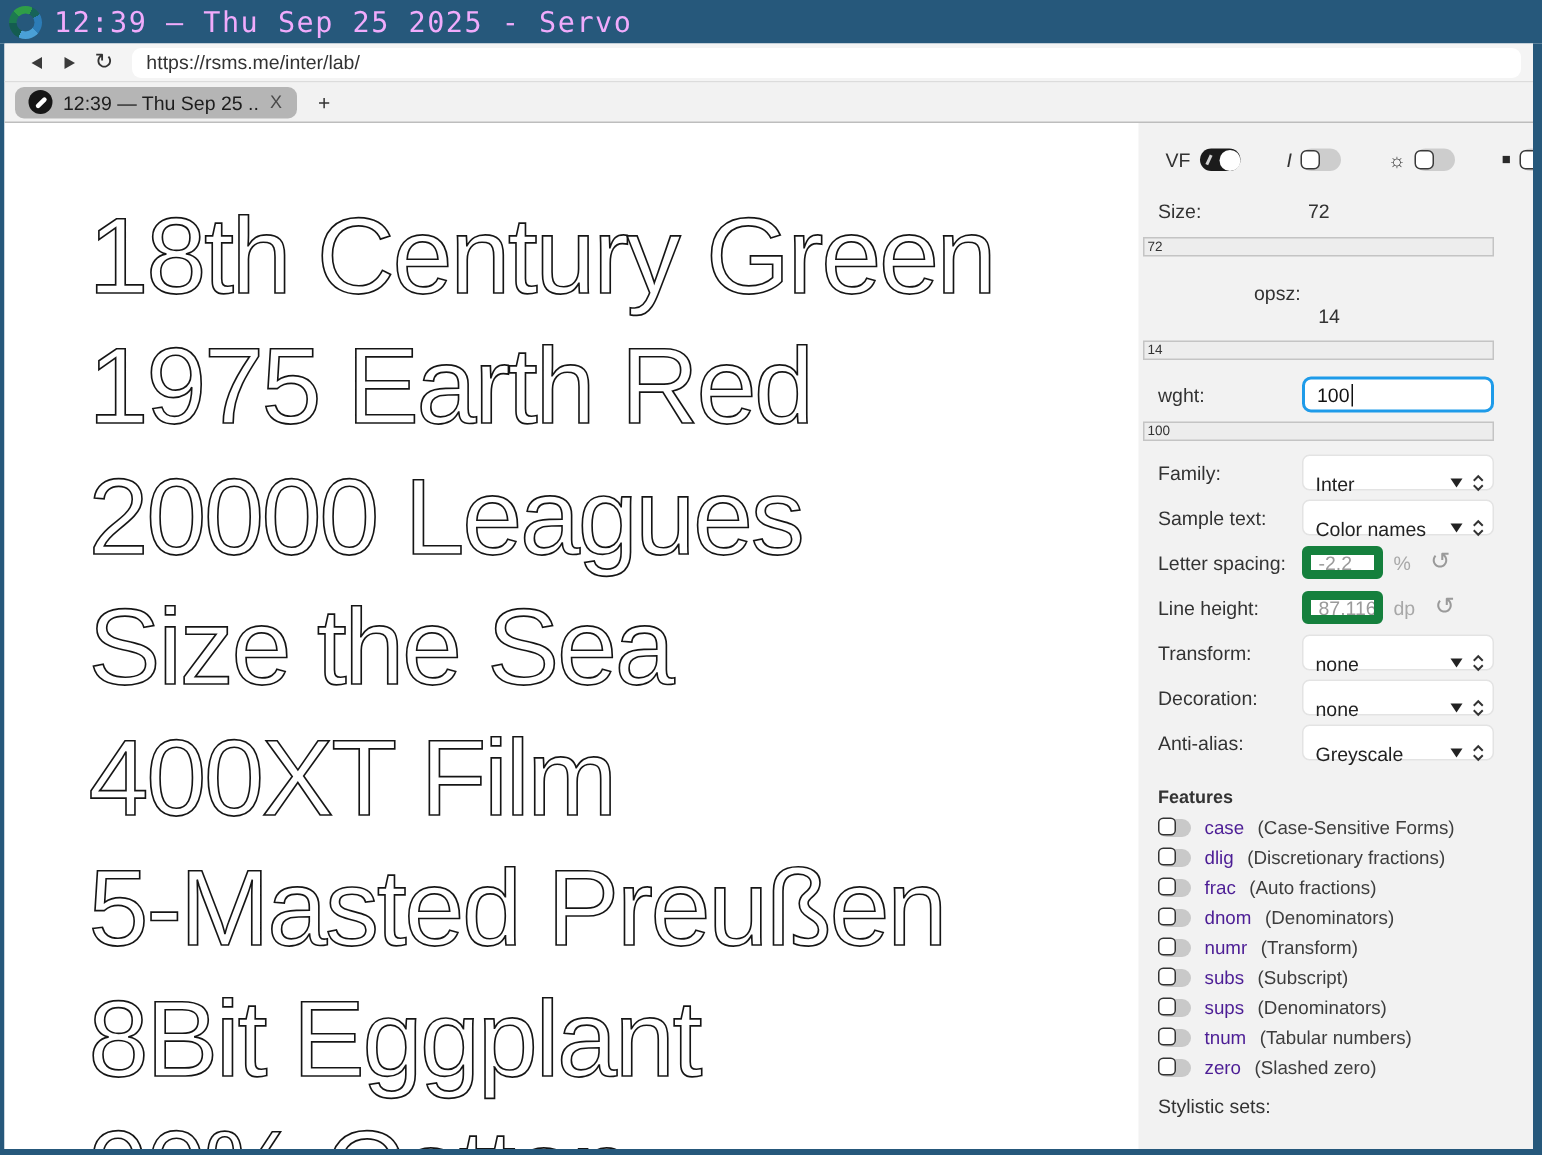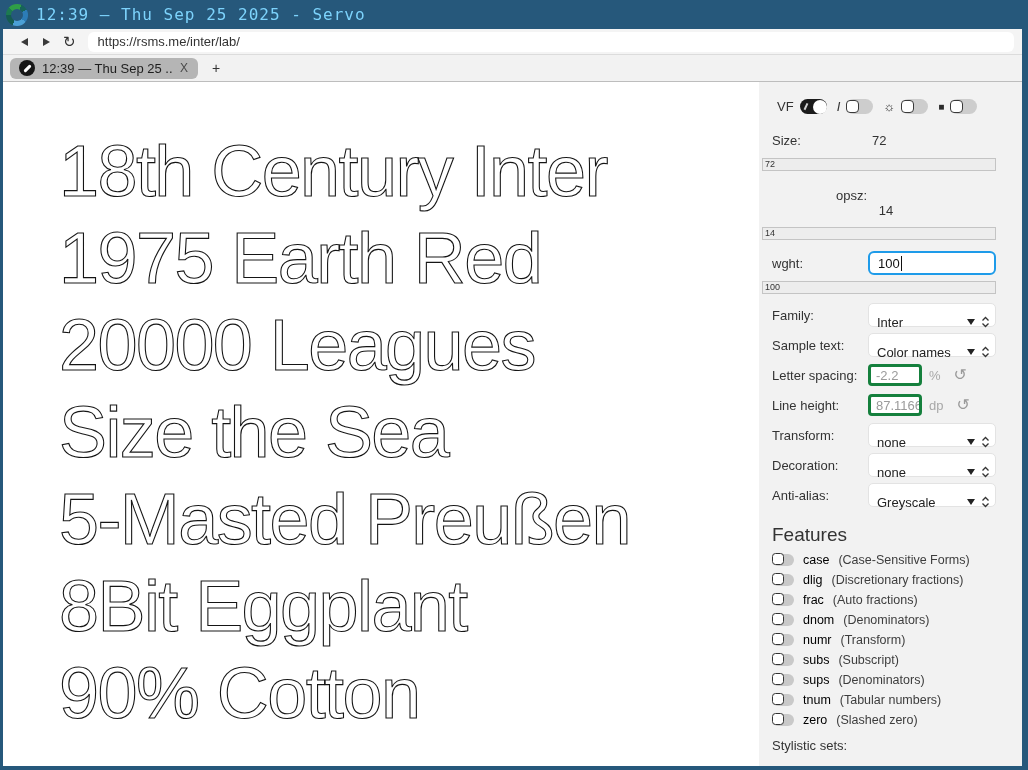--- a/index.html
+++ b/index.html
@@ -11,21 +11,21 @@
   
   .titlebar {
     height:29px; background:#26587B; display:flex; align-items:center;
     padding-left:6px;
   }
   .logo { width:22px; height:22px; border-radius:50%; position:relative; flex:none;
     background:conic-gradient(from -45deg, #2f9e47 0deg 70deg, #17635a 70deg 105deg,
       #2c7cb7 105deg 175deg, #4aa0d6 175deg 250deg, #145c50 250deg 315deg, #1c7a50 315deg 360deg);
   }
   .logo::after { content:""; position:absolute; inset:5px; border-radius:50%; background:#26587B; }
-  .title-text { color:#7dd3fc; font-family:"DejaVu Sans Mono", monospace; font-size:16px;
+  .title-text { color:#f0abfc; font-family:"DejaVu Sans Mono", monospace; font-size:19px;
     letter-spacing:1px; margin-left:8px; white-space:nowrap; }
   
   .chrome {
     height:741px; border-left:3px solid #26587B; border-right:6px solid #26587B;
     border-bottom:4px solid #26587B; display:flex; flex-direction:column;
   }
   .toolbar {
     height:26px; background:#f4f4f4; border-bottom:1px solid #dcdcdc;
     display:flex; align-items:center; padding:0 8px 0 10px; flex:none;
   }
@@ -58,21 +58,21 @@
   @supports (-webkit-text-stroke: 1px black) {
     .sample-line { color:#fff; -webkit-text-stroke:1.1px #151515; }
   }
   
   .panel { width:263px; flex:none; background:#f2f2f2; overflow:hidden;
     font-size:13px; color:#333; padding:0 26px 0 13px; }
   .prow { display:flex; align-items:center; }
   .plabel { width:96px; flex:none; }
   .pvalue { padding-left:4px; }
   
-  .toggles-row { margin-top:17px; display:flex; gap:10px; padding-left:5px; }
+  .toggles-row { margin-top:17px; display:flex; gap:31px; padding-left:5px; }
   .tgroup { display:flex; align-items:center; gap:6px; }
   .switch { width:27px; height:15px; border-radius:8px; background:#cdcdcd; position:relative; }
   .switch .knob { position:absolute; left:0; top:1px; width:13px; height:13px; background:#fff;
     border:1.5px solid #3a3a3a; border-radius:4px; }
   .switch.on { background:#1b1b1b; }
   .switch.on .knob { left:auto; right:0; border:none; border-radius:50%; width:14px; height:14px; top:0.5px; }
   .switch.on::before { content:""; position:absolute; left:5px; top:4px; width:1.5px; height:7px;
     background:#f2f2f2; transform:rotate(25deg); opacity:.85; }
   .icon-sun { font-size:13px; color:#333; }
   .icon-square { font-size:10px; color:#2a2a2a; }
@@ -88,32 +88,32 @@
   
   .row-select { margin-top:6px;justify-content:flex-end; } .row-family { margin-top:9px; }
   .select { width:132px; height:24px; background:#fff; border:1px solid #e3e3e3; border-radius:5px;
     display:flex; align-items:center; padding:14px 5px 0 8px; }
   .select-value { flex:1; color:#222; white-space:nowrap; overflow:hidden; }
   .caret-down { width:0; height:0; border-left:4.5px solid transparent; border-right:4.5px solid transparent;
     border-top:6px solid #222; margin-right:6px; flex:none; }
   .updown { flex:none; display:flex; }
   
   .row-small { margin-top:7px; }
-  .small-input { width:54px; height:22px; background:#fff; border:3px solid #15803d; border-radius:4px;
+  .small-input { width:54px; height:22px; background:#fff; border:6px solid #15803d; border-radius:4px;
     display:flex; align-items:center; padding:0 5px; color:#9b9b9b; white-space:nowrap; overflow:hidden; }
   .unit { color:#a8a8a8; margin-left:7px; }
   .reset-icon { color:#9a9a9a; font-size:16px; margin-left:13px; line-height:1; }
   
-  .features-title { margin-top:17px; font-size:19px; color:#333; }
+  .features-title { margin-top:17px; font-size:12px; color:#333;font-weight:bold; }
   .feature-row { margin-top:7px; display:flex; align-items:center; gap:9px; height:13px; }
   .feature-row:first-of-type { margin-top:12px; }
   .mini-switch { width:22px; height:12px; border-radius:6px; background:#c9c9c9; position:relative; flex:none; }
   .mini-switch .knob { position:absolute; left:-0.5px; top:-0.5px; width:12px; height:12px; background:#fff;
     border:1.5px solid #333; border-radius:3.5px; }
-  .fcode { font-size:12.5px; color:#000000; }
+  .fcode { font-size:12.5px; color:#4c1d95; }
   .fdesc { font-size:12.5px; color:#3d3d3d; }
   .stylistic { margin-top:12px; font-size:13px; color:#333; }
 </style>
 </head>
 <body>
 
 <div class="window">
 
   <div class="titlebar">
     <div class="logo"></div>
@@ -138,24 +138,25 @@
         <span class="favicon"></span>
         <span class="tab-label">12:39 — Thu Sep 25 ...</span>
         <span class="tab-close">X</span>
       </div>
       <div class="newtab">+</div>
     </div>
 
     <div class="content">
 
       <div class="canvas">
-        <div class="sample-line">18th Century Inter</div>
+        <div class="sample-line">18th Century Green</div>
         <div class="sample-line">1975 Earth Red</div>
         <div class="sample-line">20000 Leagues</div>
         <div class="sample-line">Size the Sea</div>
+        <div class="sample-line">400XT Film</div>
         <div class="sample-line">5-Masted Preußen</div>
         <div class="sample-line">8Bit Eggplant</div>
         <div class="sample-line">90% Cotton</div>
       </div>
 
       <div class="panel">
 
         <div class="toggles-row">
           <div class="tgroup">
             <span>VF</span>

